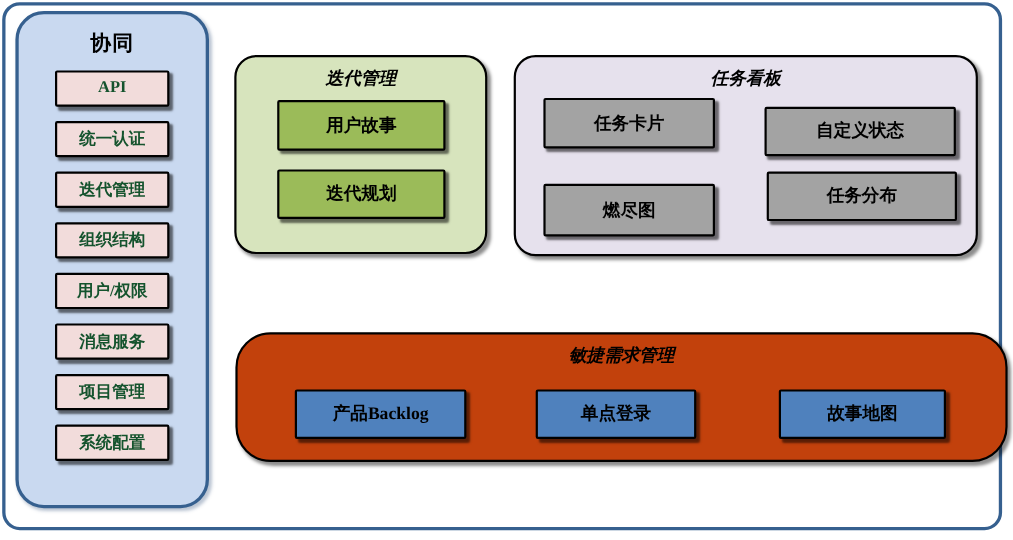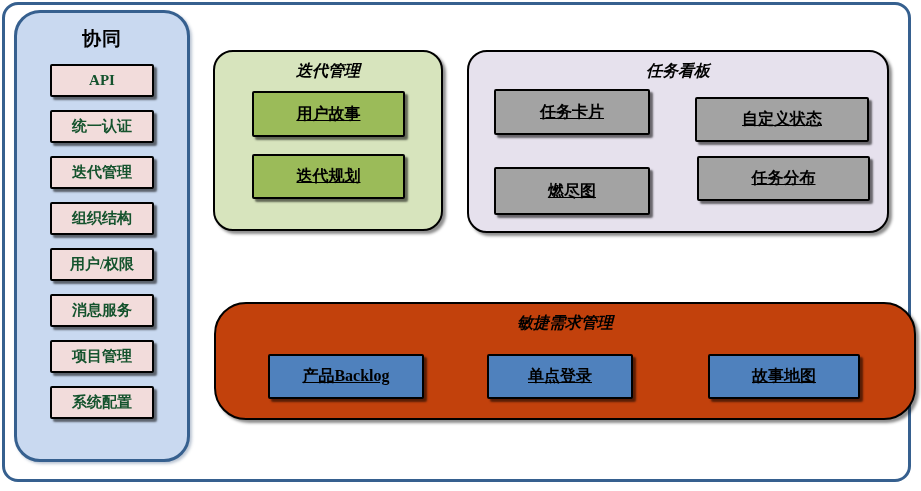--- a/index.html
+++ b/index.html
@@ -111,21 +111,20 @@
     border-radius: 2px;
     box-shadow: 3px 3px 2px rgba(0,0,0,0.55);
     display: flex;
     align-items: center;
     justify-content: center;
     font-family: "Liberation Serif", "DejaVu Serif", serif;
     font-weight: bold;
     font-size: 16px;
     color: #000000;
     white-space: nowrap;
-    text-decoration: underline;
   }
   .node-green  { background: #9BBB59; }
   .node-purple { background: #a3a3a3; }
   .node-blue   { background: #4F81BD; }
 
   .n-user-story        { left: 37px;  top: 39px;  width: 153px; height: 46px; }
   .n-iter-planning     { left: 37px;  top: 102px; width: 153px; height: 45px; }
 
   .n-task-card         { left: 25px;  top: 37px;  width: 156px; height: 46px; }
   .n-custom-status     { left: 226px; top: 45px;  width: 174px; height: 45px; }

